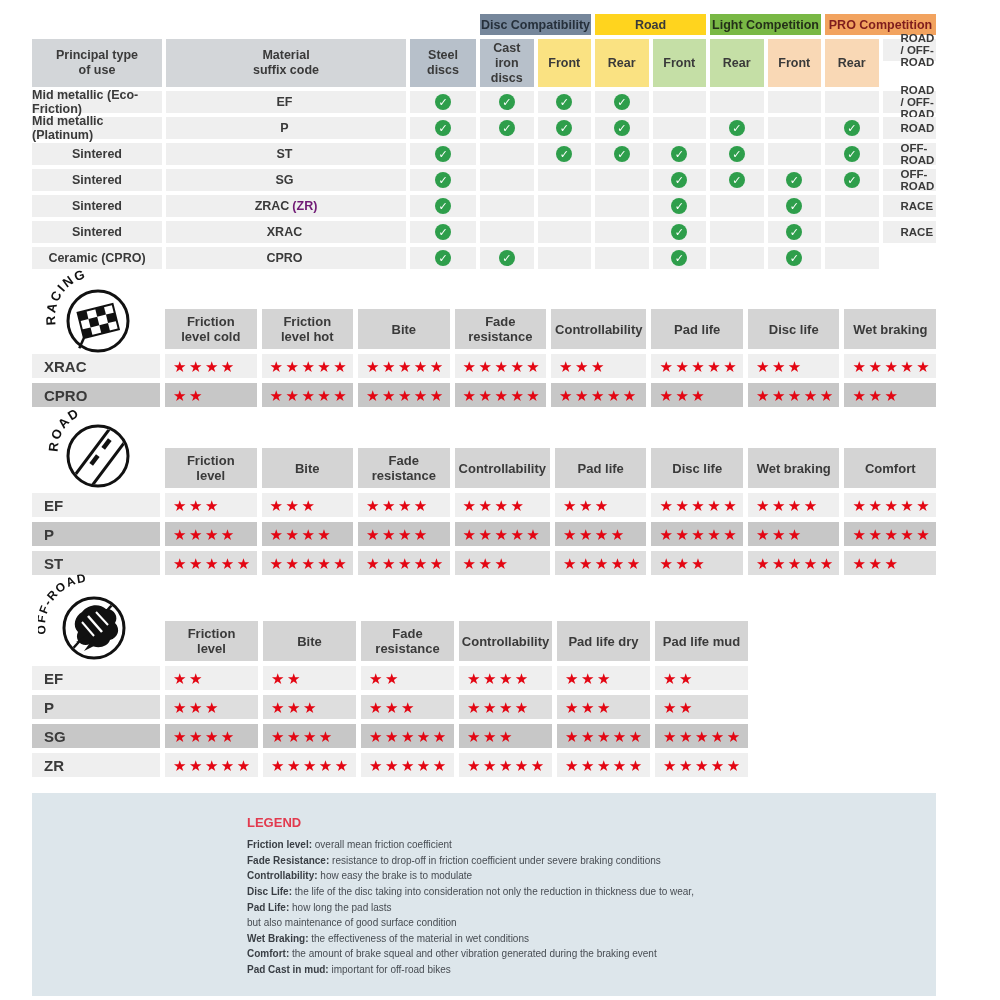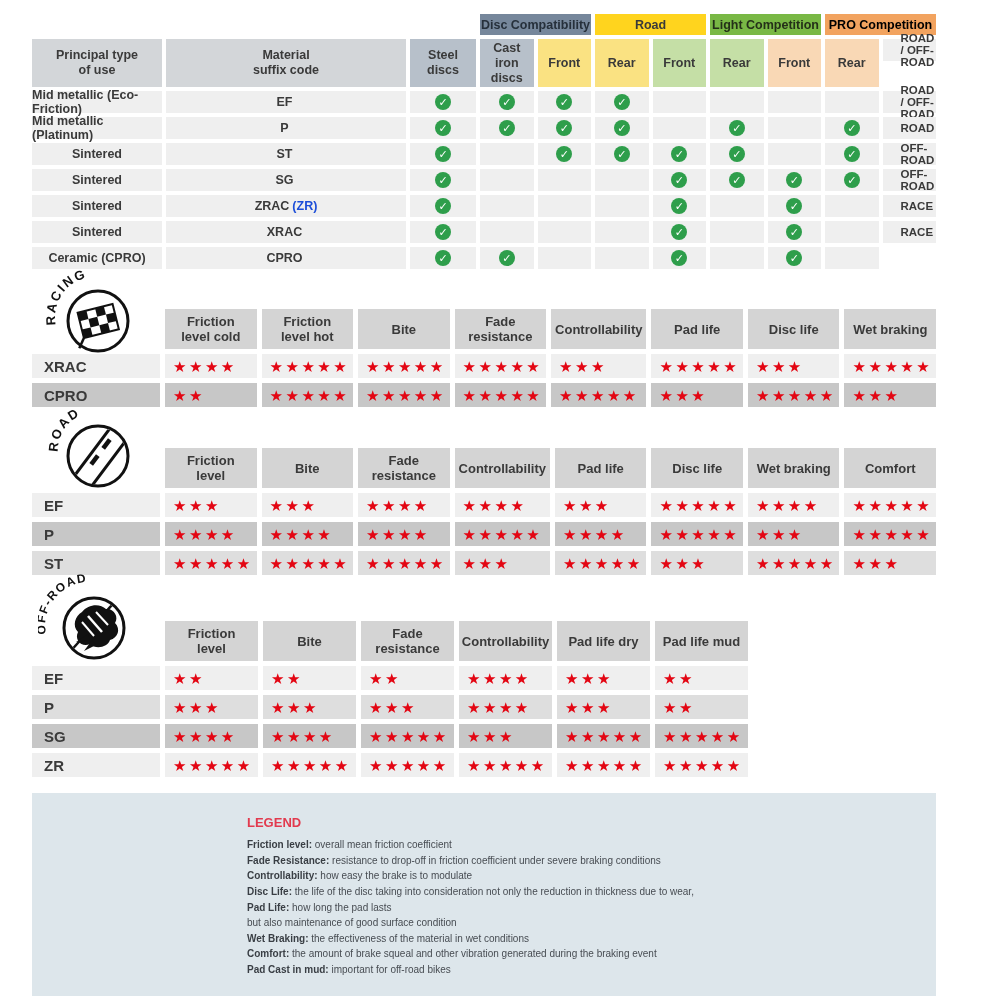--- a/index.html
+++ b/index.html
@@ -7,31 +7,31 @@
   .page{position:relative;width:1000px;height:1000px;background:#fff;overflow:hidden;}
   .content{position:absolute;left:32px;top:14px;width:904px;}
 
   
   .ctable{display:grid;grid-template-columns:130px 240px 66px repeat(8,1fr);gap:4px;}
   .ghead{height:21px;display:flex;align-items:center;justify-content:center;font-weight:bold;font-size:12.5px;color:#26303b;}
   .gh-empty{grid-column:1/4;background:transparent;}
   .slate{background:#76879b;}
   .yellow{background:#ffd41e;color:#3a3a3a;}
   .green{background:#79b845;color:#243018;}
-  .orange{background:#f2a35f;color:#000000;}
+  .orange{background:#f2a35f;color:#7f1d1d;}
   .chead{min-height:34px;display:flex;align-items:center;justify-content:center;text-align:center;
          font-weight:bold;font-size:12.5px;line-height:1.18;white-space:pre-line;background:#d3d6d9;padding:2px 2px;}
   .slate-light{background:#b7c0ca;}
   .yellow-light{background:#fae282;}
   .green-light{background:#c5dfa6;}
   .orange-light{background:#f9d8b5;}
   .cell{background:#efefef;height:22px;display:flex;align-items:center;justify-content:center;
         font-size:12.5px;font-weight:bold;color:#3a3a3a;}
   .cell.use{justify-content:flex-start;padding-left:18px;font-size:11.5px;}
-  .note{color:#1d4ed8;margin-left:3px;}
+  .note{color:#701a75;margin-left:3px;}
   .check{display:none;width:16px;height:16px;border-radius:50%;background:#2e9e4b;color:#fff;
          font-size:11px;font-weight:bold;align-items:center;justify-content:center;line-height:1;}
   .check.on{display:flex;}
 
   
   .section{position:relative;}
   .sec-racing{margin-top:40px;}
   .sec-road{margin-top:41px;}
   .sec-offroad{margin-top:46px;}
   .rtable{display:grid;gap:5px;}

